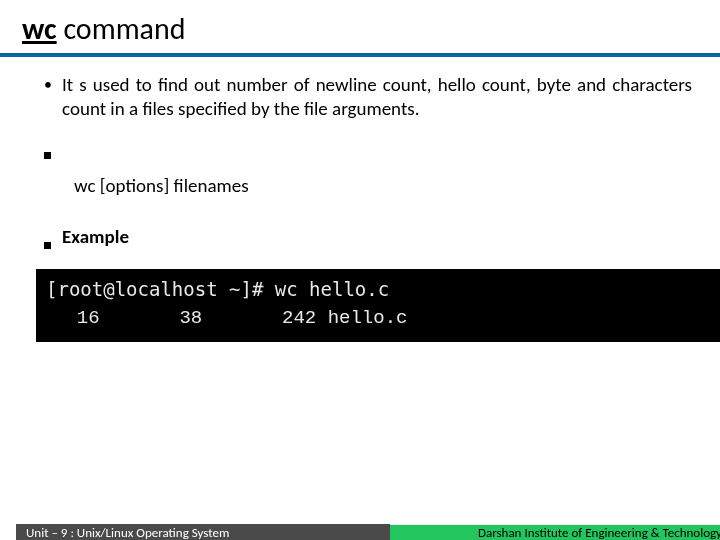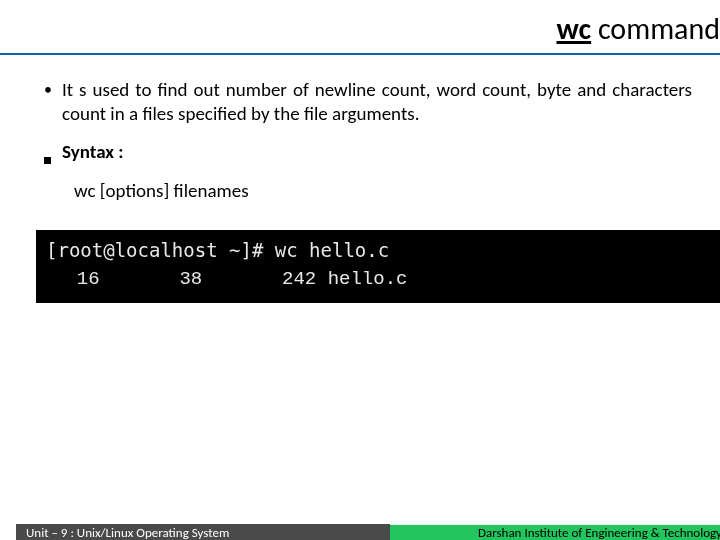--- a/index.html
+++ b/index.html
@@ -13,23 +13,22 @@
     overflow: hidden;
   }
   .slide {
     width: 100%;
     height: 100%;
     position: relative;
   }
   .title {
     font-size: 30px;
     padding: 10px 0 6px 22px;
-    border-bottom: 2px solid #0369a1;
-    margin-bottom: 23px;
-    text-align: right;
+    border-bottom: 4px solid #0369a1;
+    margin-bottom: 16px;
   }
   .title .bold-part {
     font-weight: 700;
     text-decoration: underline;
   }
   .title .normal-part {
     font-weight: 400;
   }
   .content {
     padding: 0 28px 0 44px;
@@ -120,30 +119,33 @@
 <div class="slide">
 
   <div class="title">
     <span class="bold-part">wc</span><span class="normal-part"> command</span>
   </div>
 
   <div class="content">
 
     <div class="bullet-row">
       <span class="bullet-marker">•</span>
-      <span class="bullet-text">It s used to find out number of newline count, word count, byte and characters count in a files specified by the file arguments.</span>
+      <span class="bullet-text">It s used to find out number of newline count, hello count, byte and characters count in a files specified by the file arguments.</span>
     </div>
 
     <div class="bullet-row tight">
       <span class="square-marker"></span>
-      <span class="bullet-text bold">Syntax :</span>
     </div>
 
     <div class="syntax-line">wc [options] filenames</div>
 
+    <div class="bullet-row">
+      <span class="square-marker"></span>
+      <span class="bullet-text bold">Example</span>
+    </div>
 
     <div class="terminal-wrap">
       <div class="terminal">
         <div class="term-line1">[root@localhost ~]# wc hello.c</div>
         <div class="term-line2">  16       38       242 hello.c</div>
       </div>
     </div>
 
   </div>
 

